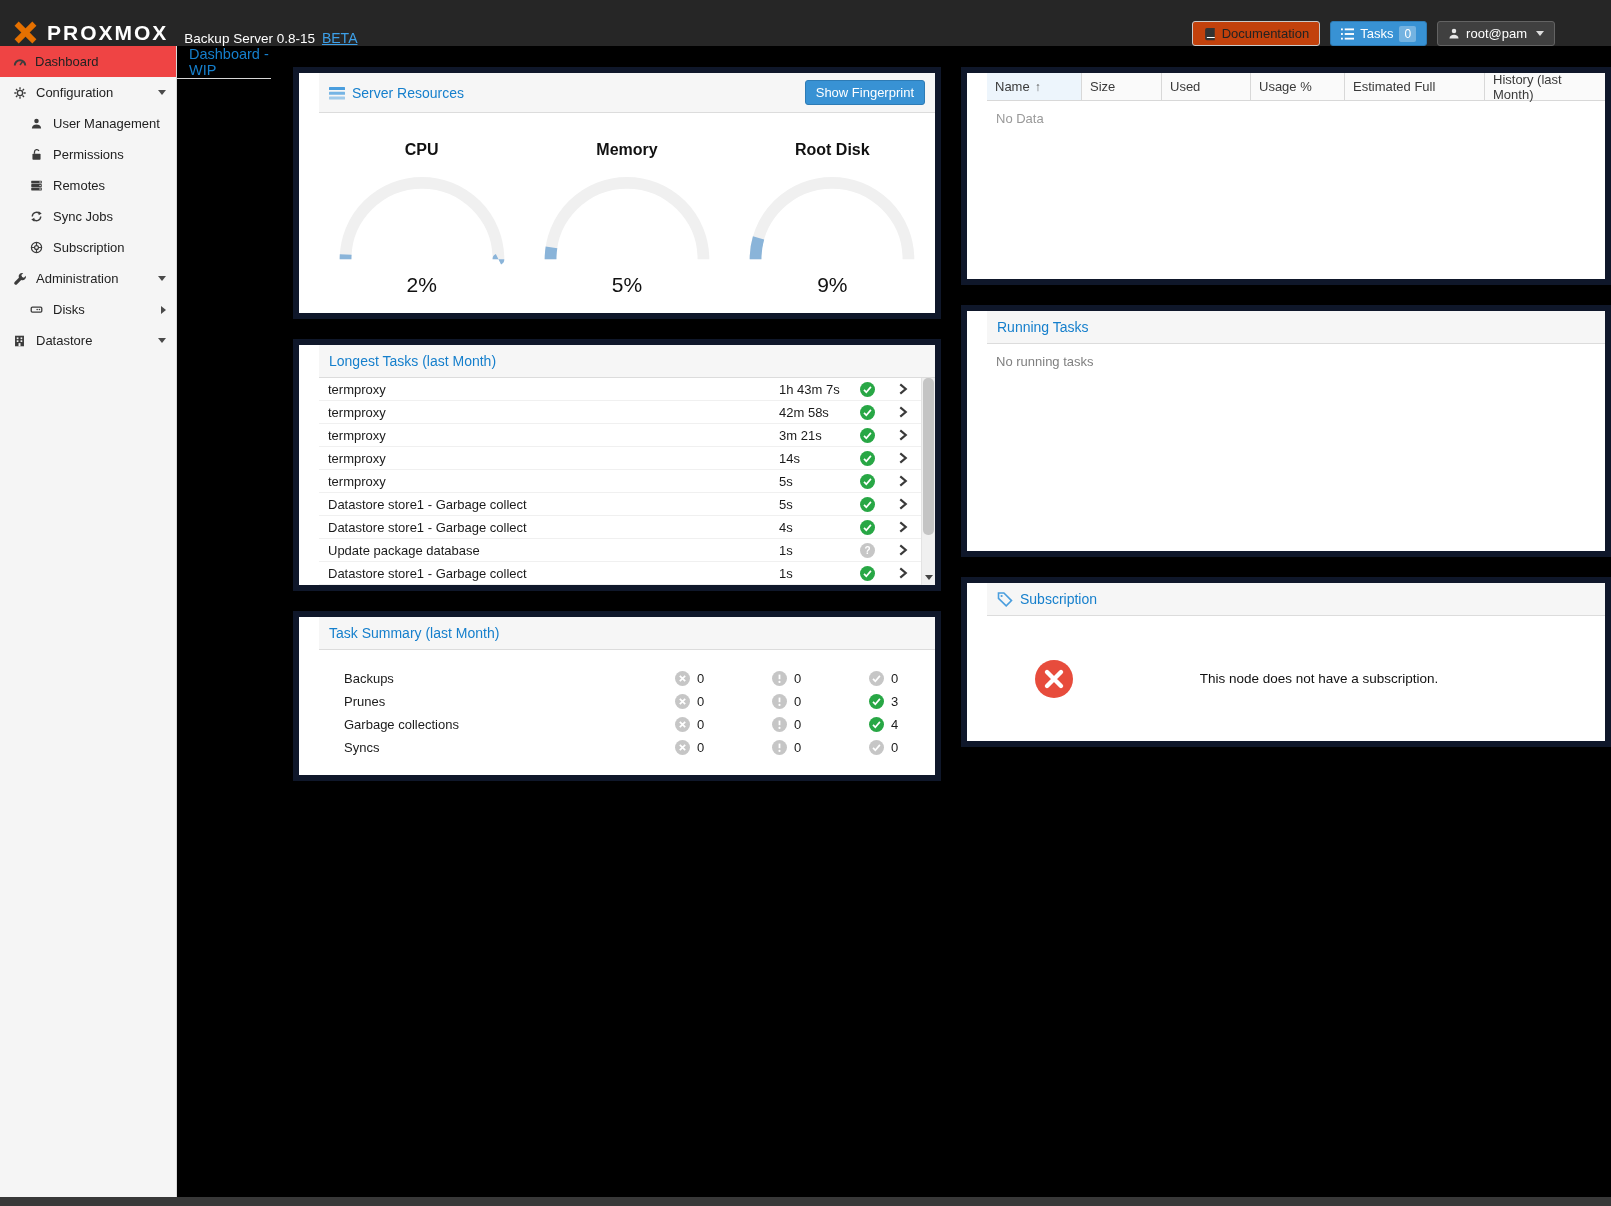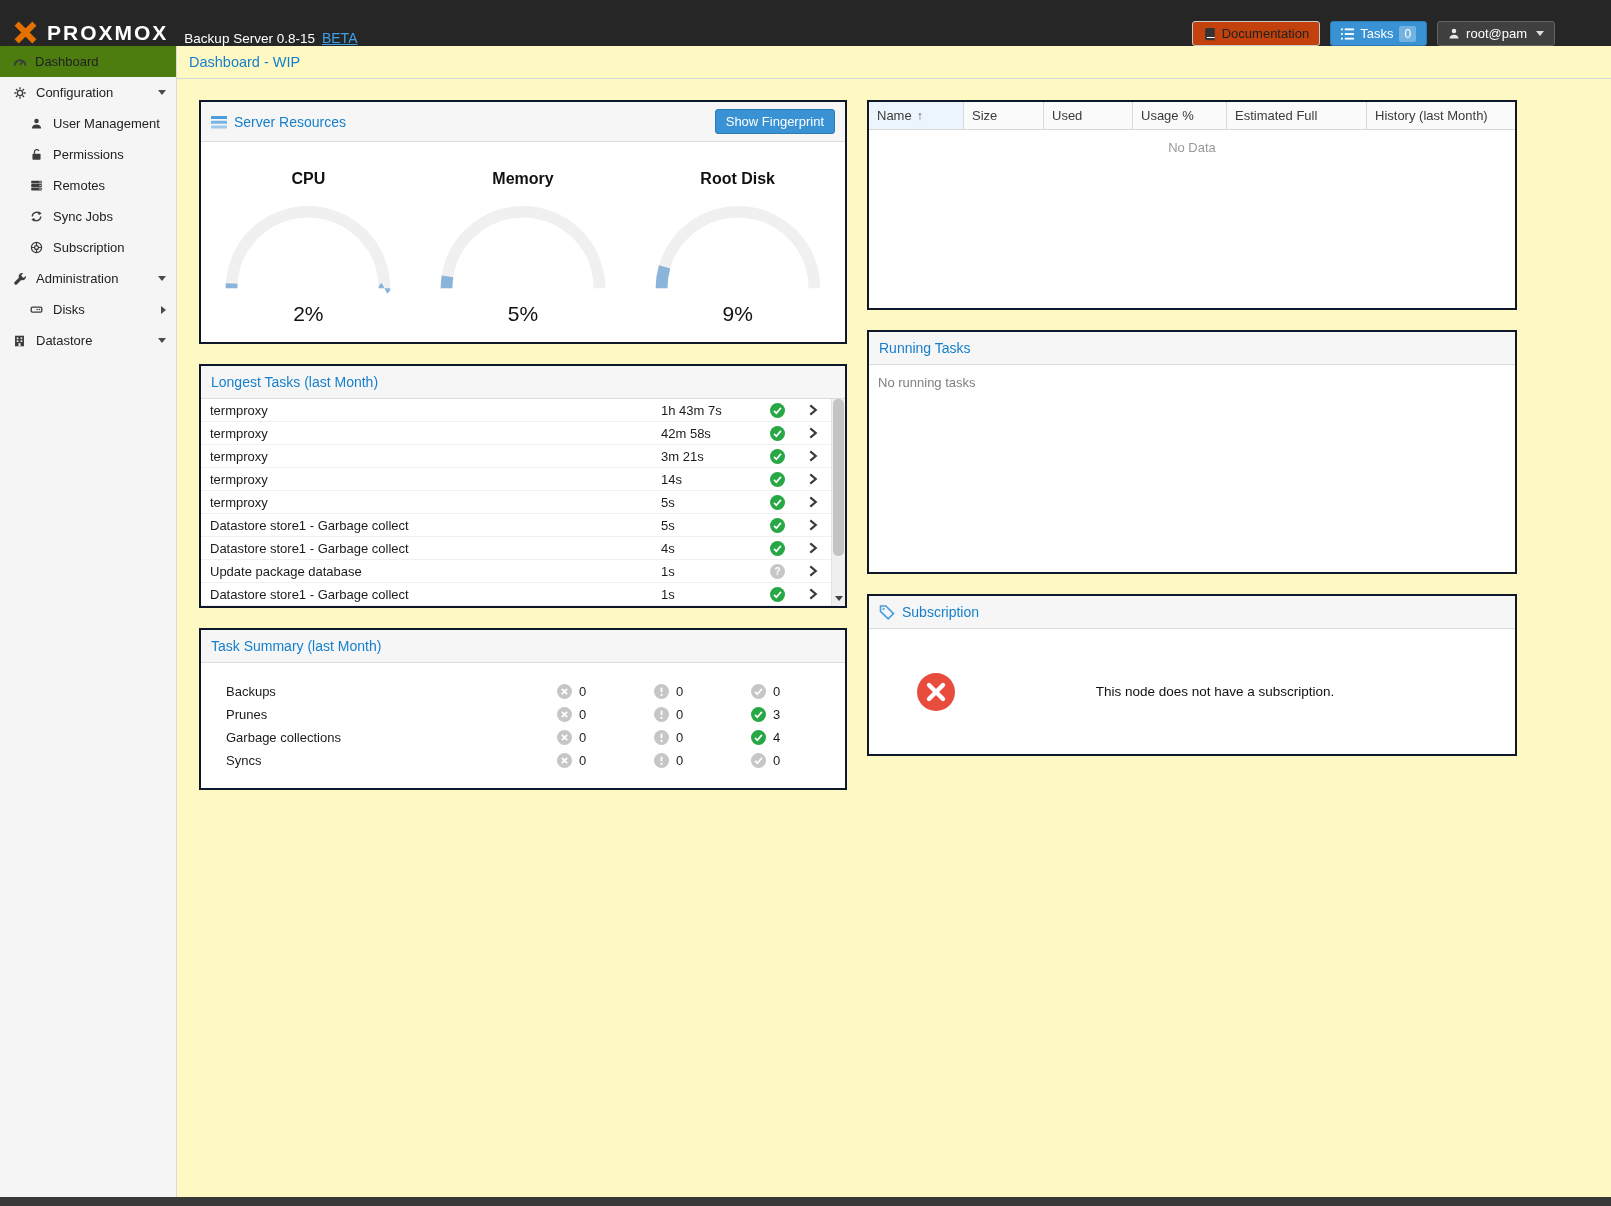--- a/index.html
+++ b/index.html
@@ -21,34 +21,34 @@
   .caret { width:0; height:0; border-left:4px solid transparent; border-right:4px solid transparent; border-top:5px solid #dedede; margin-left:3px; }
 
   
   .body-row { display:flex; height:1151px; }
   .bottom-strip { height:9px; background:#383838; }
 
   
   .sidebar { width:177px; background:#f5f5f5; border-right:1px solid #d9d9d9; padding-top:0; flex:none; }
   .side-item { height:31px; display:flex; align-items:center; gap:9px; padding-left:12px; cursor:pointer; color:#222; }
   .side-item.level1 { padding-left:29px; }
-  .side-item.selected { background:#4d7c0f;gap:8px; }
+  .side-item.selected { background:#ef4444;gap:8px; }
   .side-item .sicon { width:15px; display:flex; justify-content:center; flex:none; }
   .tri-down { width:0; height:0; border-left:4.5px solid transparent; border-right:4.5px solid transparent; border-top:5px solid #4a4a4a; margin-left:auto; margin-right:10px; }
   .tri-right { width:0; height:0; border-top:4.5px solid transparent; border-bottom:4.5px solid transparent; border-left:5px solid #4a4a4a; margin-left:auto; margin-right:10px; }
 
   
-  .main { flex:1; display:flex; flex-direction:column; background:#fef9c3; }
+  .main { flex:1; display:flex; flex-direction:row; background:#000000; }
   .page-header { height:33px; border-bottom:1px solid #d6d6d6; display:flex; align-items:center; padding-left:12px; color:#157fcc; font-size:14.5px; }
   .content { flex:1; padding:21px 0 0 22px; display:flex; gap:20px; align-items:flex-start; }
   .col { display:flex; flex-direction:column; gap:20px; }
   .col-left { width:648px; }
   .col-right { width:650px; }
 
-  .panel { border:2px solid #0f172a; background:#fff; width:100%; }
+  .panel { border:6px solid #0f172a; background:#fff; width:100%;padding-left:20px; }
   .panel-header { background:#f6f6f6; border-bottom:1px solid #dcdcdc; display:flex; align-items:center; padding:0 10px; height:33px; color:#157fcc; font-size:14px; }
   .panel-header.tall { height:40px; }
   .ph-icon { margin-right:7px; display:flex; }
 
   
   .sr-body { height:200px; display:flex; }
   .gauge { flex:1; display:flex; flex-direction:column; align-items:center; position:relative; }
   .gauge-label { margin-top:28px; font-size:16px; font-weight:bold; color:#111; }
   .gauge-svg { margin-top:12px; }
   .gauge-track { fill:none; stroke:#f0f0f0; stroke-width:12; }
@@ -56,21 +56,21 @@
   .gauge-value { position:absolute; bottom:16px; left:0; right:0; text-align:center; font-size:21px; color:#111; }
   .fp-btn { margin-left:auto; background:#3892d4; border:1px solid #2d7bb5; color:#fff; border-radius:3px; height:25px; padding:0 10px; display:flex; align-items:center; font-size:13px; cursor:pointer; }
 
   
   .du-header { display:flex; height:28px; border-bottom:1px solid #d8d8d8; background:#fafafa; }
   .du-th { display:flex; align-items:center; padding:0 8px; border-right:1px solid #d8d8d8; font-size:13px; color:#3a3a3a; cursor:pointer; }
   .du-th.sorted { background:#edf5fc; }
   .du-th:last-child { border-right:none; flex:1; }
   .sort-arrow { margin-left:5px; color:#555; font-size:12px; }
   .du-empty { padding:10px 9px; color:#999; }
-  .du-body { height:178px;text-align:center; }
+  .du-body { height:178px; }
 
   
   .lt-body { position:relative; height:207px; }
   .lt-rows { margin-right:14px; }
   .lt-row { display:flex; align-items:center; height:23px; border-bottom:1px solid #f0f0f0; cursor:pointer; }
   .lt-name { flex:0 0 460px; padding-left:9px; white-space:nowrap; overflow:hidden; }
   .lt-dur { flex:1; }
   .lt-status { flex:0 0 36px; display:flex; justify-content:center; }
   .lt-chevron { flex:0 0 36px; display:flex; justify-content:center; cursor:pointer; }
   .ic-circle { fill:#c6c6c6; }

